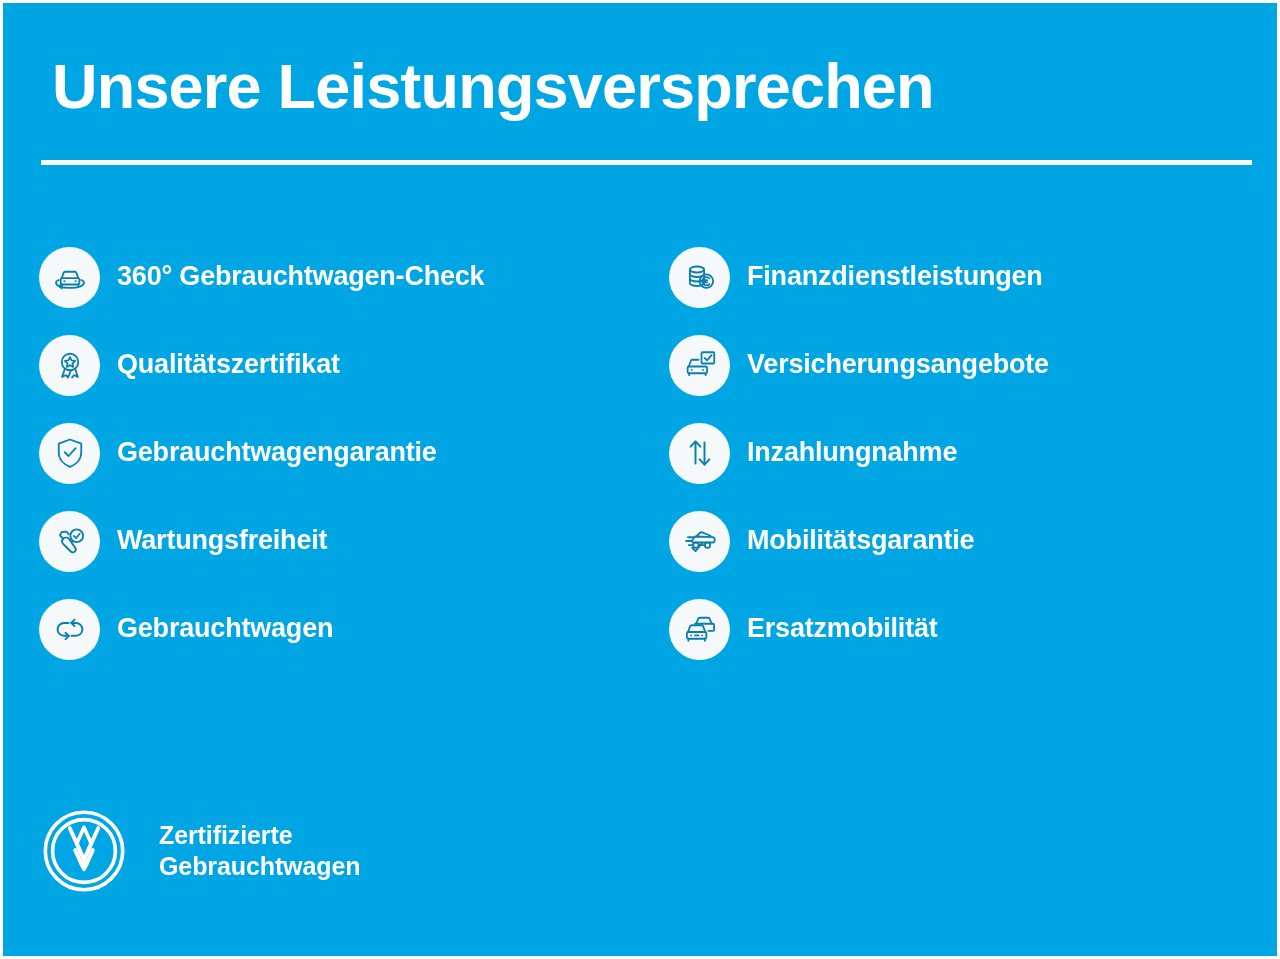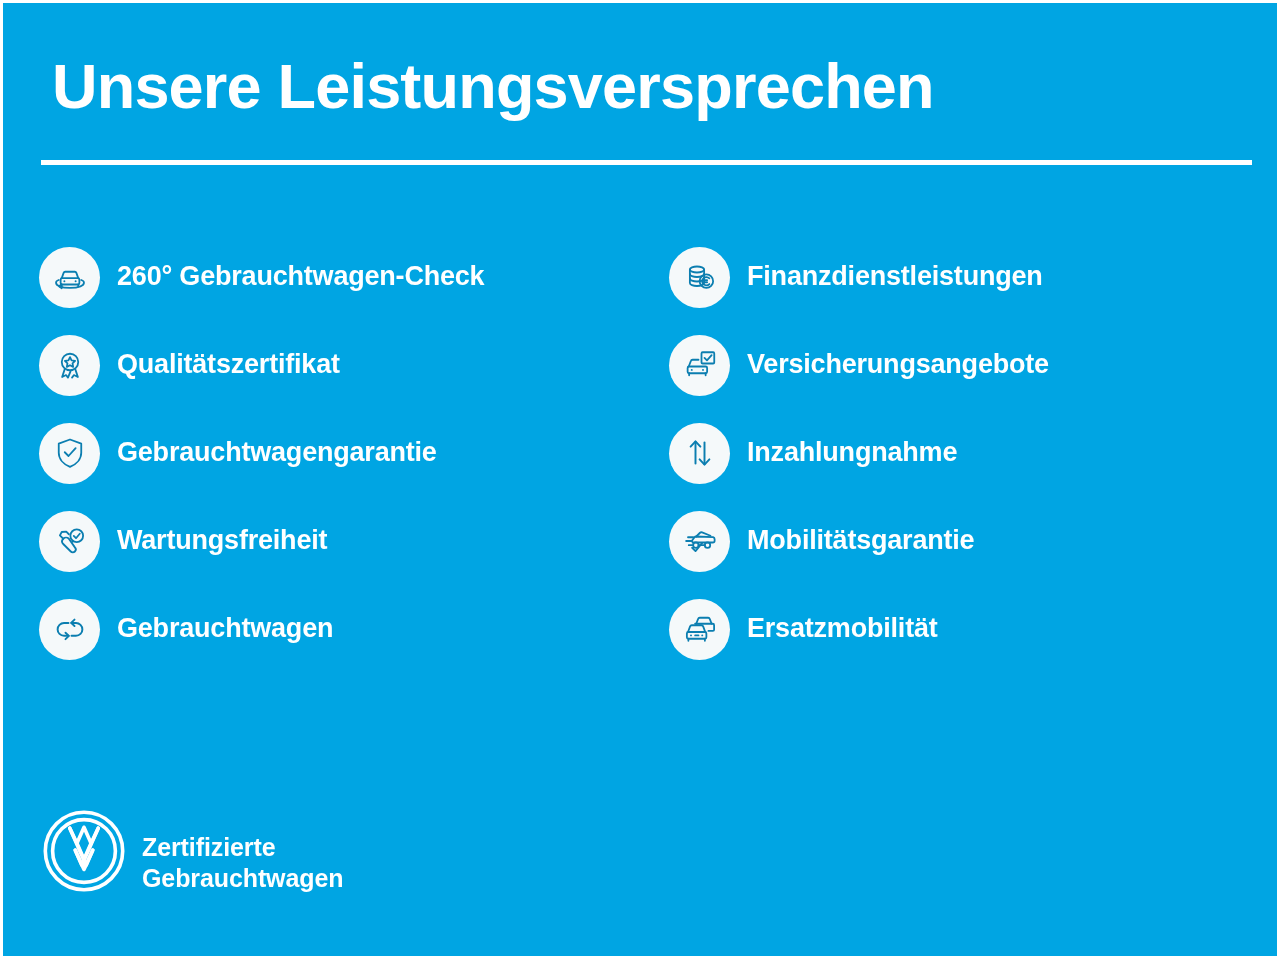--- a/index.html
+++ b/index.html
@@ -93,22 +93,22 @@
     font-weight: 400;
     letter-spacing: 0.1px;
   }
 
   
   .brand {
     position: absolute;
     left: 38px;
     top: 805px;
     display: flex;
-    align-items: flex-end;
-    gap: 15px;
+    align-items: center;
+    gap: 32px;
   }
   .vw-logo {
     width: 86px;
     height: 86px;
     display: block;
   }
   .brand-text {
     color: #ffffff;
     font-size: 25px;
     font-weight: 700;
@@ -134,21 +134,21 @@
         <svg viewBox="0 0 48 48" fill="none" stroke="#0b7eb0" stroke-width="2.4" stroke-linecap="round" stroke-linejoin="round">
           <path d="M13 25.5 L15.5 18.5 Q16 17 17.5 17 L30.5 17 Q32 17 32.5 18.5 L35 25.5"></path>
           <rect x="11.5" y="25.5" width="25" height="8.5" rx="2"></rect>
           <path d="M13 34 v2.5 M35 34 v2.5"></path>
           <circle cx="16.5" cy="29.7" r="1.3" fill="#0b7eb0" stroke="none"></circle>
           <circle cx="31.5" cy="29.7" r="1.3" fill="#0b7eb0" stroke="none"></circle>
           <path d="M9 28 C4 29.5 4 34 10 36.5 C17 39.3 31 39.3 38 36.5 C44 34 44 29.5 39 28"></path>
           <path d="M12.5 33.5 L9.6 36.6 L13 39"></path>
         </svg>
       </span>
-      <span class="feature-label">260° Gebrauchtwagen-Check</span>
+      <span class="feature-label">360° Gebrauchtwagen-Check</span>
     </div>
 
     <div class="feature">
       <span class="feature-icon">
         <svg viewBox="0 0 48 48" fill="none" stroke="#0b7eb0" stroke-width="2.4" stroke-linecap="round" stroke-linejoin="round">
           <ellipse cx="20" cy="14" rx="9.5" ry="4"></ellipse>
           <path d="M10.5 14 v6 c0 2.2 4.3 4 9.5 4 s9.5-1.8 9.5-4 v-6"></path>
           <path d="M10.5 20 v6 c0 2.2 4.3 4 9.5 4 s9.5-1.8 9.5-4 v-6"></path>
           <path d="M10.5 26 v6 c0 2.2 4.3 4 9.5 4 s9.5-1.8 9.5-4 v-6"></path>
           <circle cx="32.5" cy="29.5" r="9"></circle>

